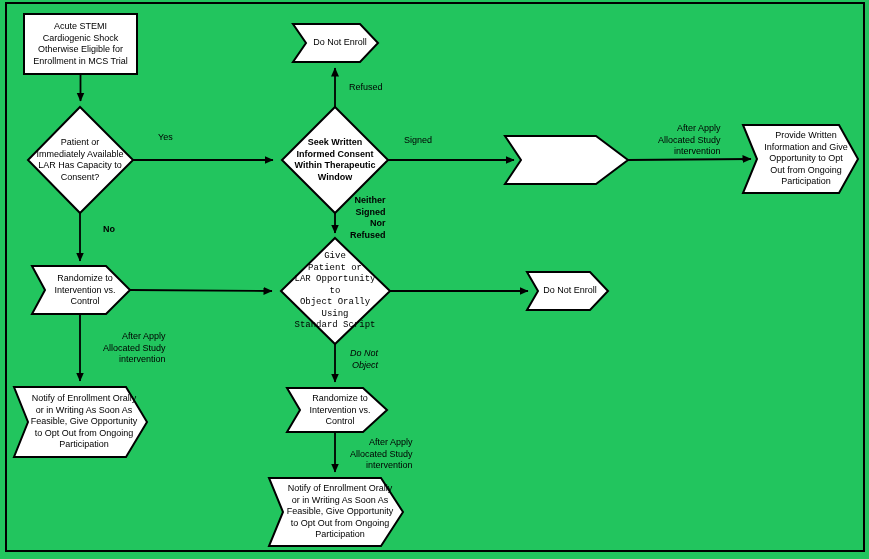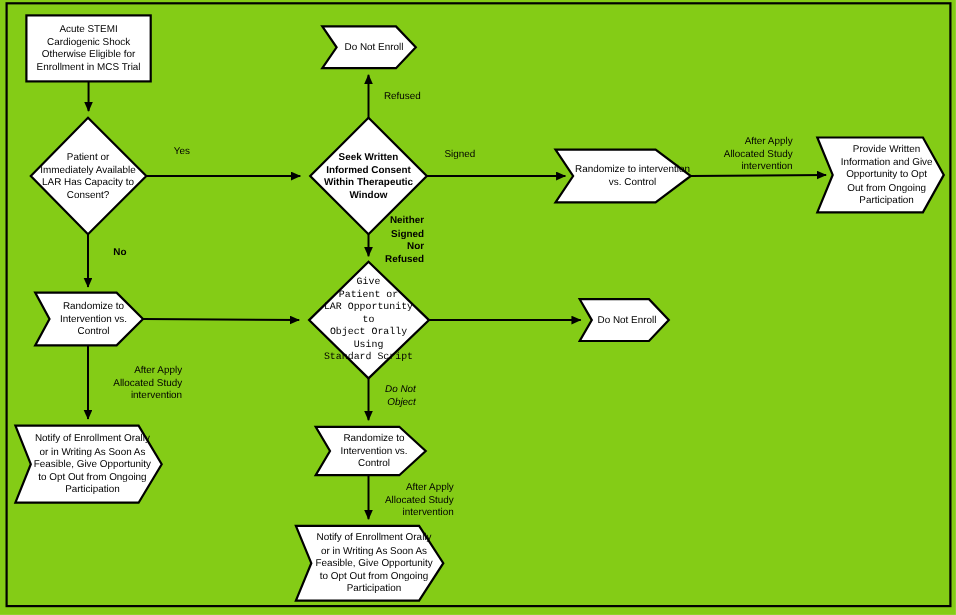--- a/index.html
+++ b/index.html
@@ -1,17 +1,17 @@
 <!DOCTYPE html>
 <html><head>
 <meta charset="utf-8">
 <style>
   html,body{margin:0;padding:0;background:#fbfbfb;}
   .stage{
-    position:relative;width:869px;height:559px;background:#84cc16;
+    position:relative;width:869px;height:559px;background:#22c55e;
     font-family:"Liberation Sans",sans-serif;color:#111;overflow:hidden;
   }
   svg.shapes{position:absolute;left:0;top:0;width:869px;height:559px;}
   svg.shapes polygon,svg.shapes rect{fill:#ffffff;stroke:#000000;stroke-width:2;}
   svg.shapes rect.frame{fill:none;}
   svg.shapes line{stroke:#000000;stroke-width:1.8;}
   .node-label{
     position:absolute;transform:translate(-50%,-50%);
     font-size:9px;line-height:11.5px;text-align:center;
     white-space:pre-line;color:#000;
@@ -68,22 +68,20 @@
 Enrollment in MCS Trial</div>
   <div class="node-label" style="left:80px;top:160px;width:104px;">Patient or
 Immediately Available
 LAR Has Capacity to
 Consent?</div>
   <div class="node-label" style="left:340px;top:43px;width:80px;">Do Not Enroll</div>
   <div class="node-label" style="left:335px;top:160px;width:100px;font-weight:bold;">Seek Written
 Informed Consent
 Within Therapeutic
 Window</div>
-  <div class="node-label" style="left:575px;top:160px;width:115px;">Randomize to intervention
-vs. Control</div>
   <div class="node-label" style="left:806px;top:159px;width:96px;">Provide Written
 Information and Give
 Opportunity to Opt
 Out from Ongoing
 Participation</div>
   <div class="node-label" style="left:85px;top:290px;width:80px;">Randomize to
 Intervention vs.
 Control</div>
   <div class="node-label" style="left:84px;top:422px;width:118px;">Notify of Enrollment Orally
 or in Writing As Soon As

